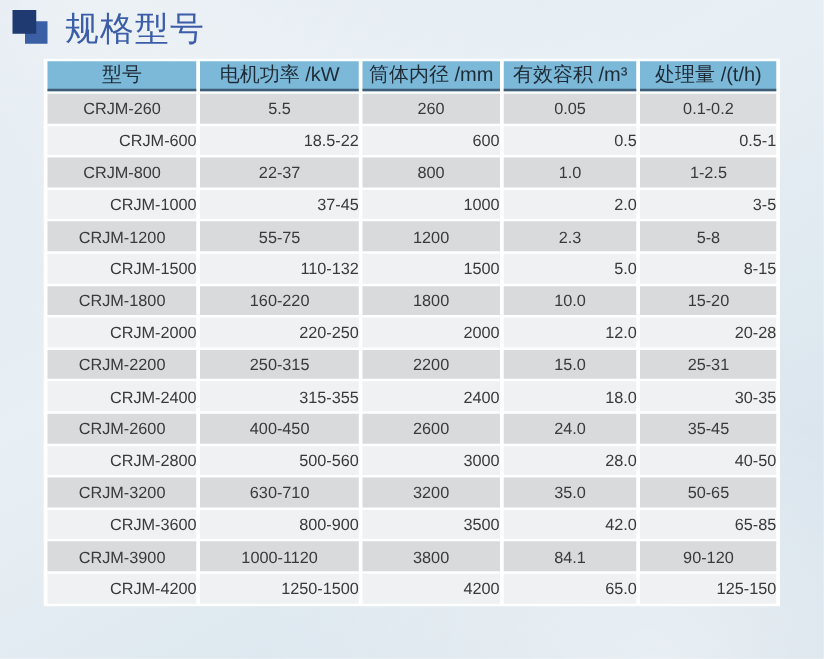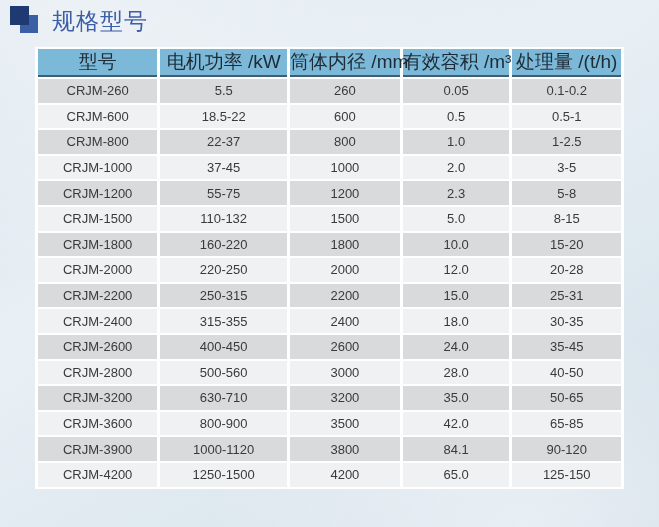--- a/index.html
+++ b/index.html
@@ -42,21 +42,21 @@
   .title-icon .sq-dark {
     position: absolute;
     left: 0;
     top: 1px;
     width: 19px;
     height: 19px;
     background: var(--icon-dark);
   }
   .page-title {
     margin-left: 12px;
-    font-size: 23px;
+    font-size: 27px;
     letter-spacing: 1px;
     color: var(--title-color);
     font-weight: 500;
   }
   
   .table-wrap {
     position: absolute;
     left: 35px;
     top: 47px;
     width: 589px;
@@ -64,36 +64,36 @@
   }
   table {
     width: 100%;
     border-collapse: separate;
     border-spacing: 3px 2px;
     table-layout: fixed;
   }
   th {
     background: var(--header-bg);
     color: #1e2b36;
-    font-size: 19px;
+    font-size: 16px;
     font-weight: normal;
     height: 24px;
     text-align: center;
     border-bottom: 2px solid var(--header-border);
     white-space: nowrap;
   }
   td {
     height: 23.6px;
     text-align: center;
     font-size: 13px;
     color: #3a3a3a;
     white-space: nowrap;
   }
   tr.odd td  { background: var(--row-odd-bg); }
-  tr.even td { background: var(--row-even-bg); }
+  tr.even td { background: var(--row-even-bg); text-align: right; }
   
   .note {
     position: absolute;
     left: 8px;
     top: 498px;
     font-size: 14px;
     color: #333333;
     letter-spacing: 0.3px;
   }
 </style>

